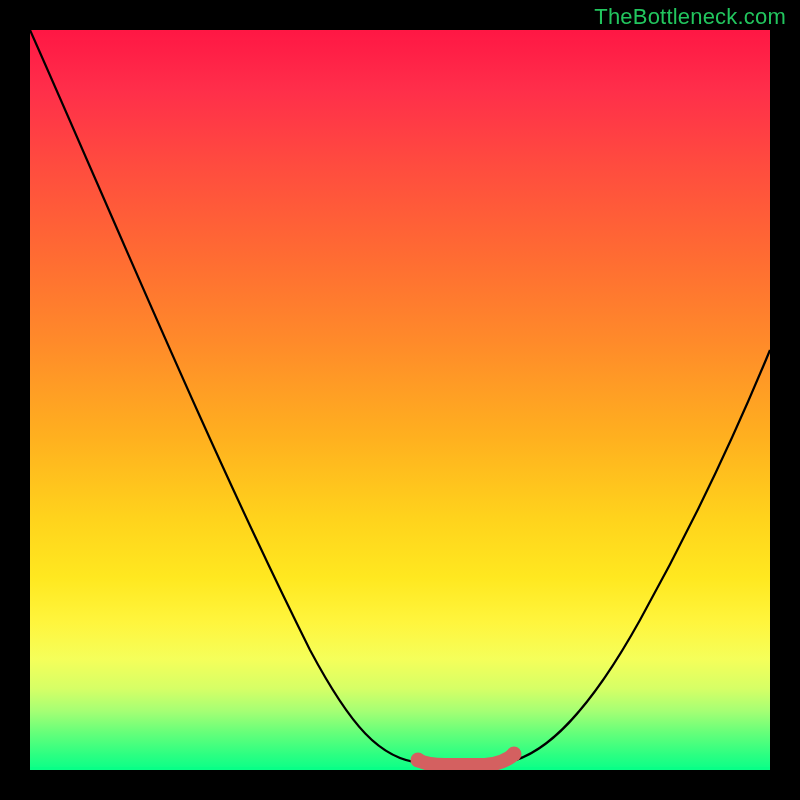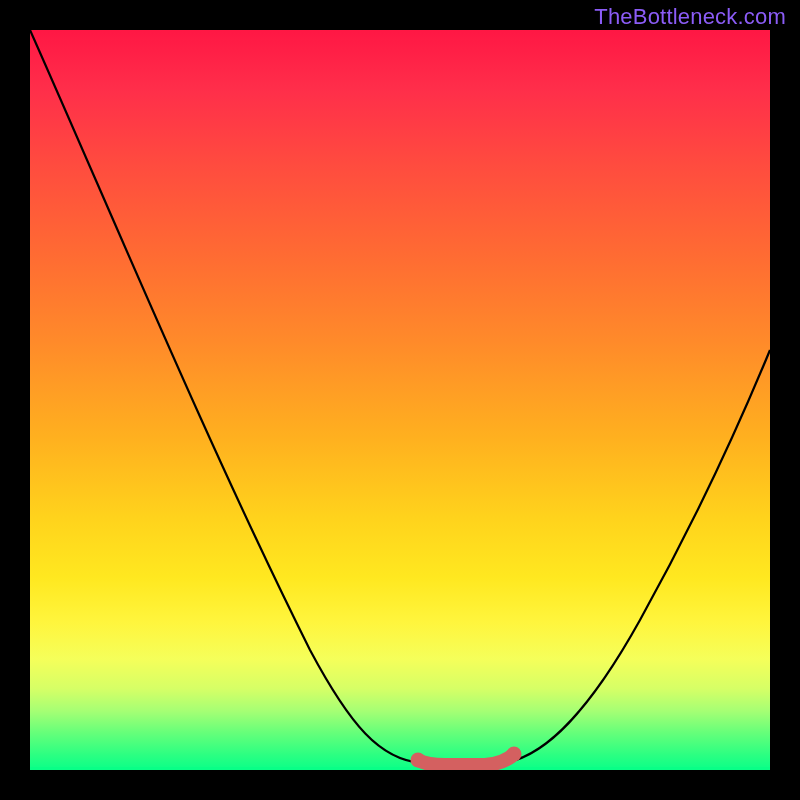--- a/index.html
+++ b/index.html
@@ -10,21 +10,21 @@
     height: 800px;
     background: #000;
   }
   .watermark {
     position: absolute;
     top: 4px;
     right: 14px;
     font-family: Arial, Helvetica, sans-serif;
     font-size: 22px;
     font-weight: 500;
-    color: #8b5cf6;
+    color: #22c55e;
     letter-spacing: 0.2px;
     z-index: 3;
   }
   .plot-area {
     position: absolute;
     left: 30px;
     top: 30px;
     width: 740px;
     height: 740px;
     overflow: hidden;

